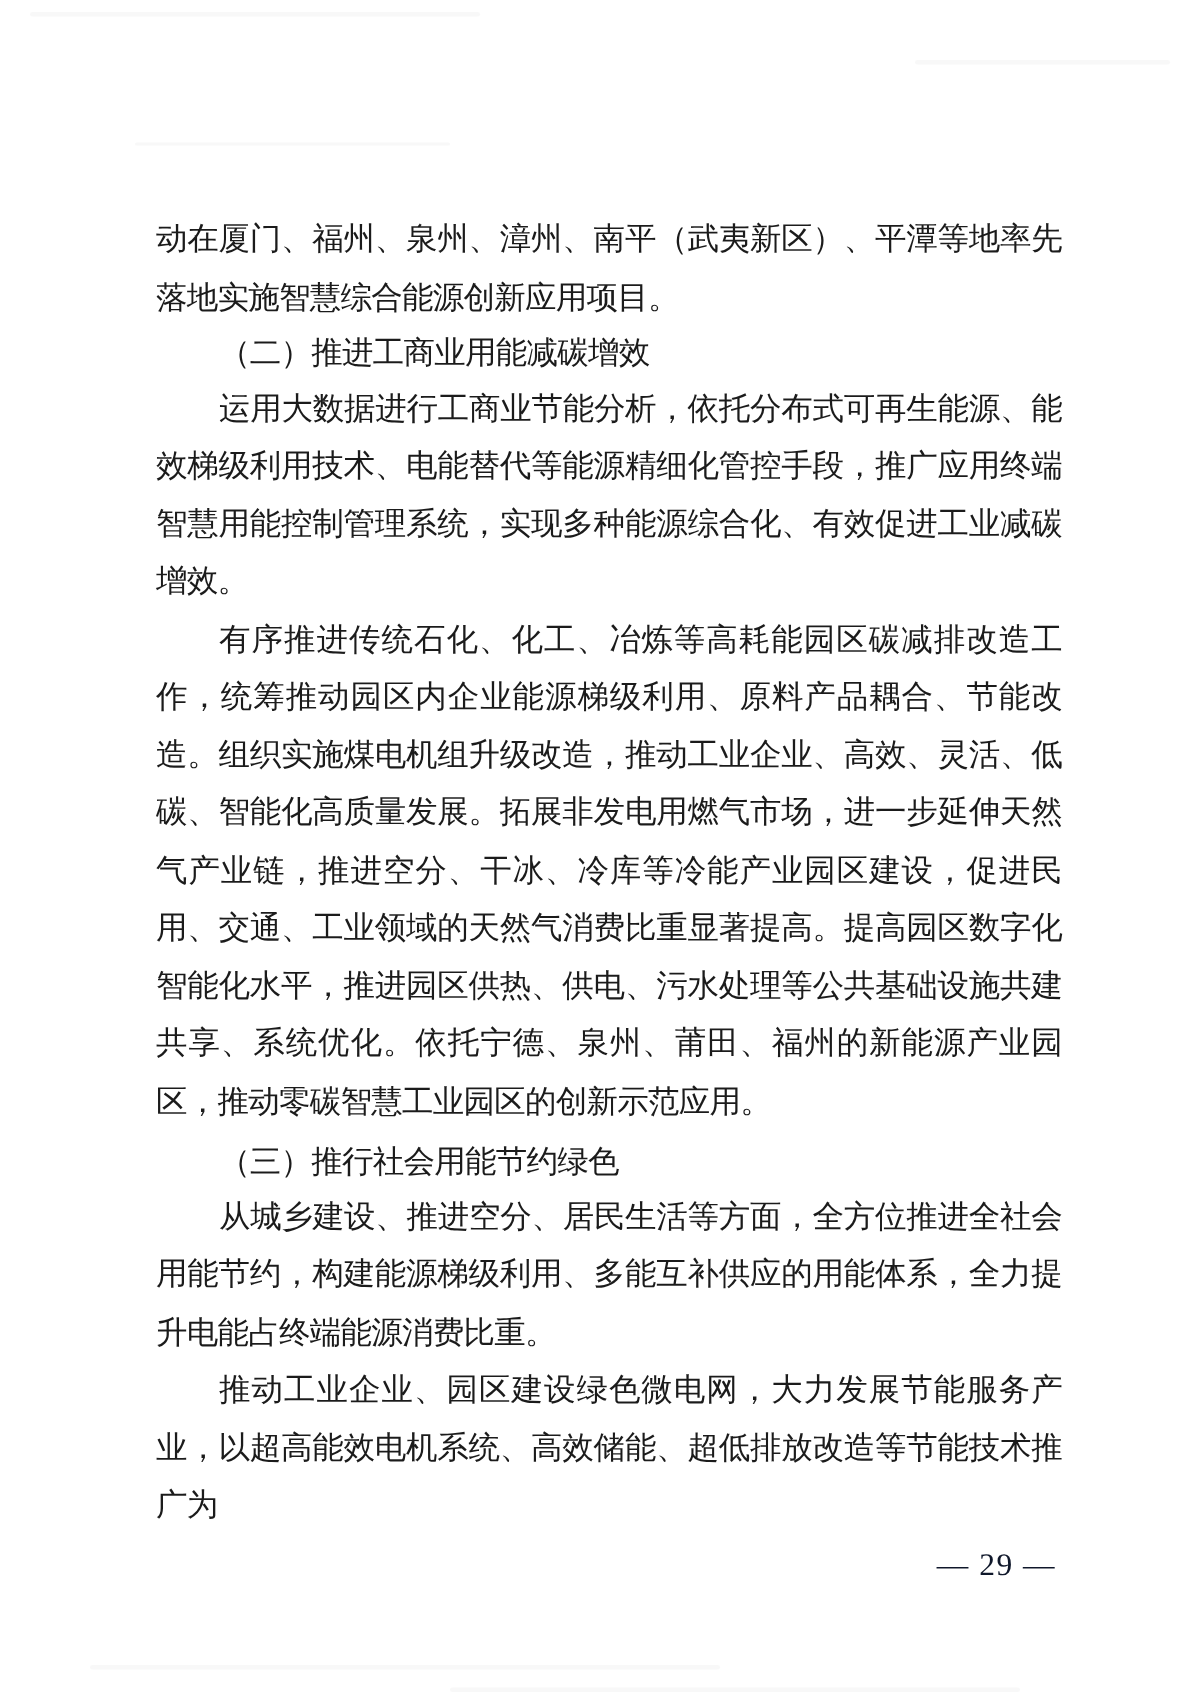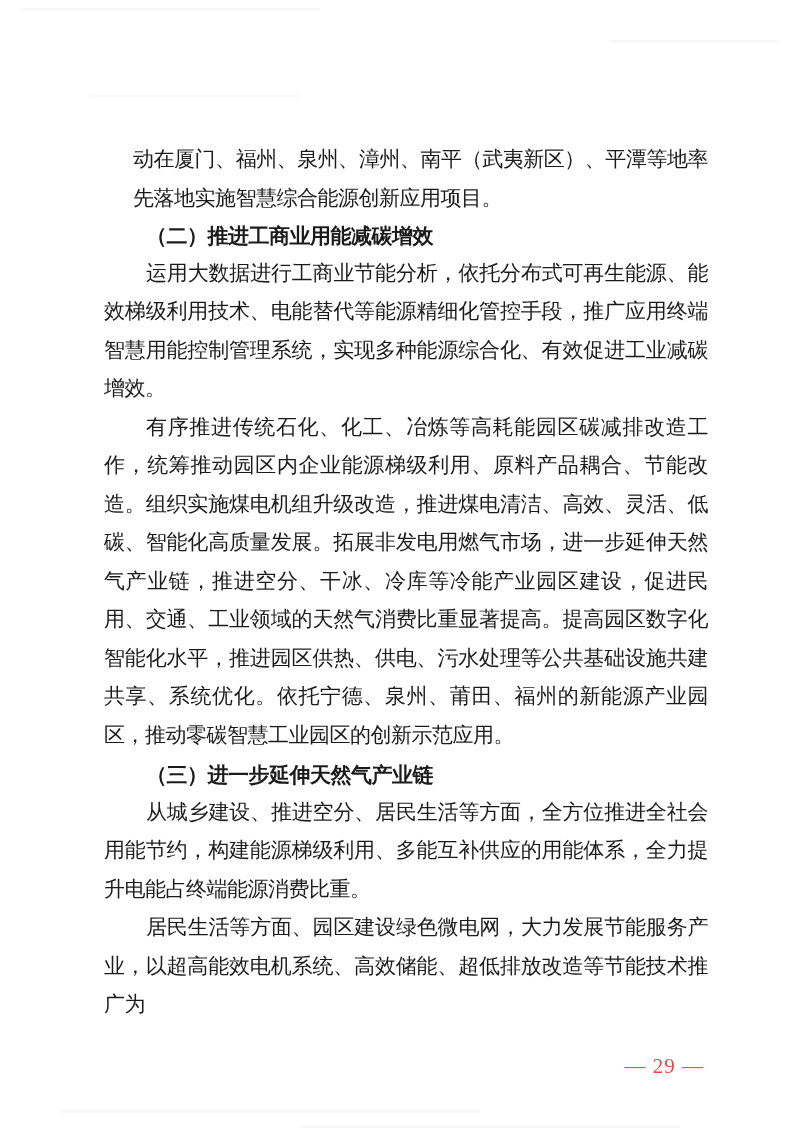--- a/index.html
+++ b/index.html
@@ -43,53 +43,52 @@
   .doc-body p {
     margin: 0;
     padding: 0;
   }
   .block.paragraph {
     text-indent: 2em;
     font-family: Liberation Mono, monospace;
   }
   .block.continuation {
     text-indent: 0;
-    margin-left: 29px;
   }
   .block.heading {
     text-indent: 2em;
-    font-weight: bold;
+    font-weight: normal;
     font-family: "Liberation Sans", "DejaVu Sans", sans-serif;
   }
   .page-footer {
     position: absolute;
-    top: 1051px;
+    top: 1028px;
     right: 96px;
     font-size: 21px;
     line-height: 30px;
-    color: #ef4444;
+    color: #0f172a;
     letter-spacing: 1px;
   }
 </style>
 </head>
 <body>
 
 <div class="page">
   <div class="noise n1"></div>
   <div class="noise n2"></div>
   <div class="noise n3"></div>
   <div class="noise n4"></div>
   <div class="noise n5"></div>
 
   <div class="doc-body" id="doc-body">
       <p class="block continuation">动在厦门、福州、泉州、漳州、南平（武夷新区）、平潭等地率先落地实施智慧综合能源创新应用项目。</p>
       <p class="block heading">（二）推进工商业用能减碳增效</p>
       <p class="block paragraph">运用大数据进行工商业节能分析，依托分布式可再生能源、能效梯级利用技术、电能替代等能源精细化管控手段，推广应用终端智慧用能控制管理系统，实现多种能源综合化、有效促进工业减碳增效。</p>
-      <p class="block paragraph">有序推进传统石化、化工、冶炼等高耗能园区碳减排改造工作，统筹推动园区内企业能源梯级利用、原料产品耦合、节能改造。组织实施煤电机组升级改造，推进煤电清洁、高效、灵活、低碳、智能化高质量发展。拓展非发电用燃气市场，进一步延伸天然气产业链，推进空分、干冰、冷库等冷能产业园区建设，促进民用、交通、工业领域的天然气消费比重显著提高。提高园区数字化智能化水平，推进园区供热、供电、污水处理等公共基础设施共建共享、系统优化。依托宁德、泉州、莆田、福州的新能源产业园区，推动零碳智慧工业园区的创新示范应用。</p>
-      <p class="block heading">（三）进一步延伸天然气产业链</p>
+      <p class="block paragraph">有序推进传统石化、化工、冶炼等高耗能园区碳减排改造工作，统筹推动园区内企业能源梯级利用、原料产品耦合、节能改造。组织实施煤电机组升级改造，推动工业企业、高效、灵活、低碳、智能化高质量发展。拓展非发电用燃气市场，进一步延伸天然气产业链，推进空分、干冰、冷库等冷能产业园区建设，促进民用、交通、工业领域的天然气消费比重显著提高。提高园区数字化智能化水平，推进园区供热、供电、污水处理等公共基础设施共建共享、系统优化。依托宁德、泉州、莆田、福州的新能源产业园区，推动零碳智慧工业园区的创新示范应用。</p>
+      <p class="block heading">（三）推行社会用能节约绿色</p>
       <p class="block paragraph">从城乡建设、推进空分、居民生活等方面，全方位推进全社会用能节约，构建能源梯级利用、多能互补供应的用能体系，全力提升电能占终端能源消费比重。</p>
-      <p class="block paragraph">居民生活等方面、园区建设绿色微电网，大力发展节能服务产业，以超高能效电机系统、高效储能、超低排放改造等节能技术推广为</p>
+      <p class="block paragraph">推动工业企业、园区建设绿色微电网，大力发展节能服务产业，以超高能效电机系统、高效储能、超低排放改造等节能技术推广为</p>
     </div>
 
   <div class="page-footer">
     <span>— 29 —</span>
   </div>
 </div>
 
 </body></html>

